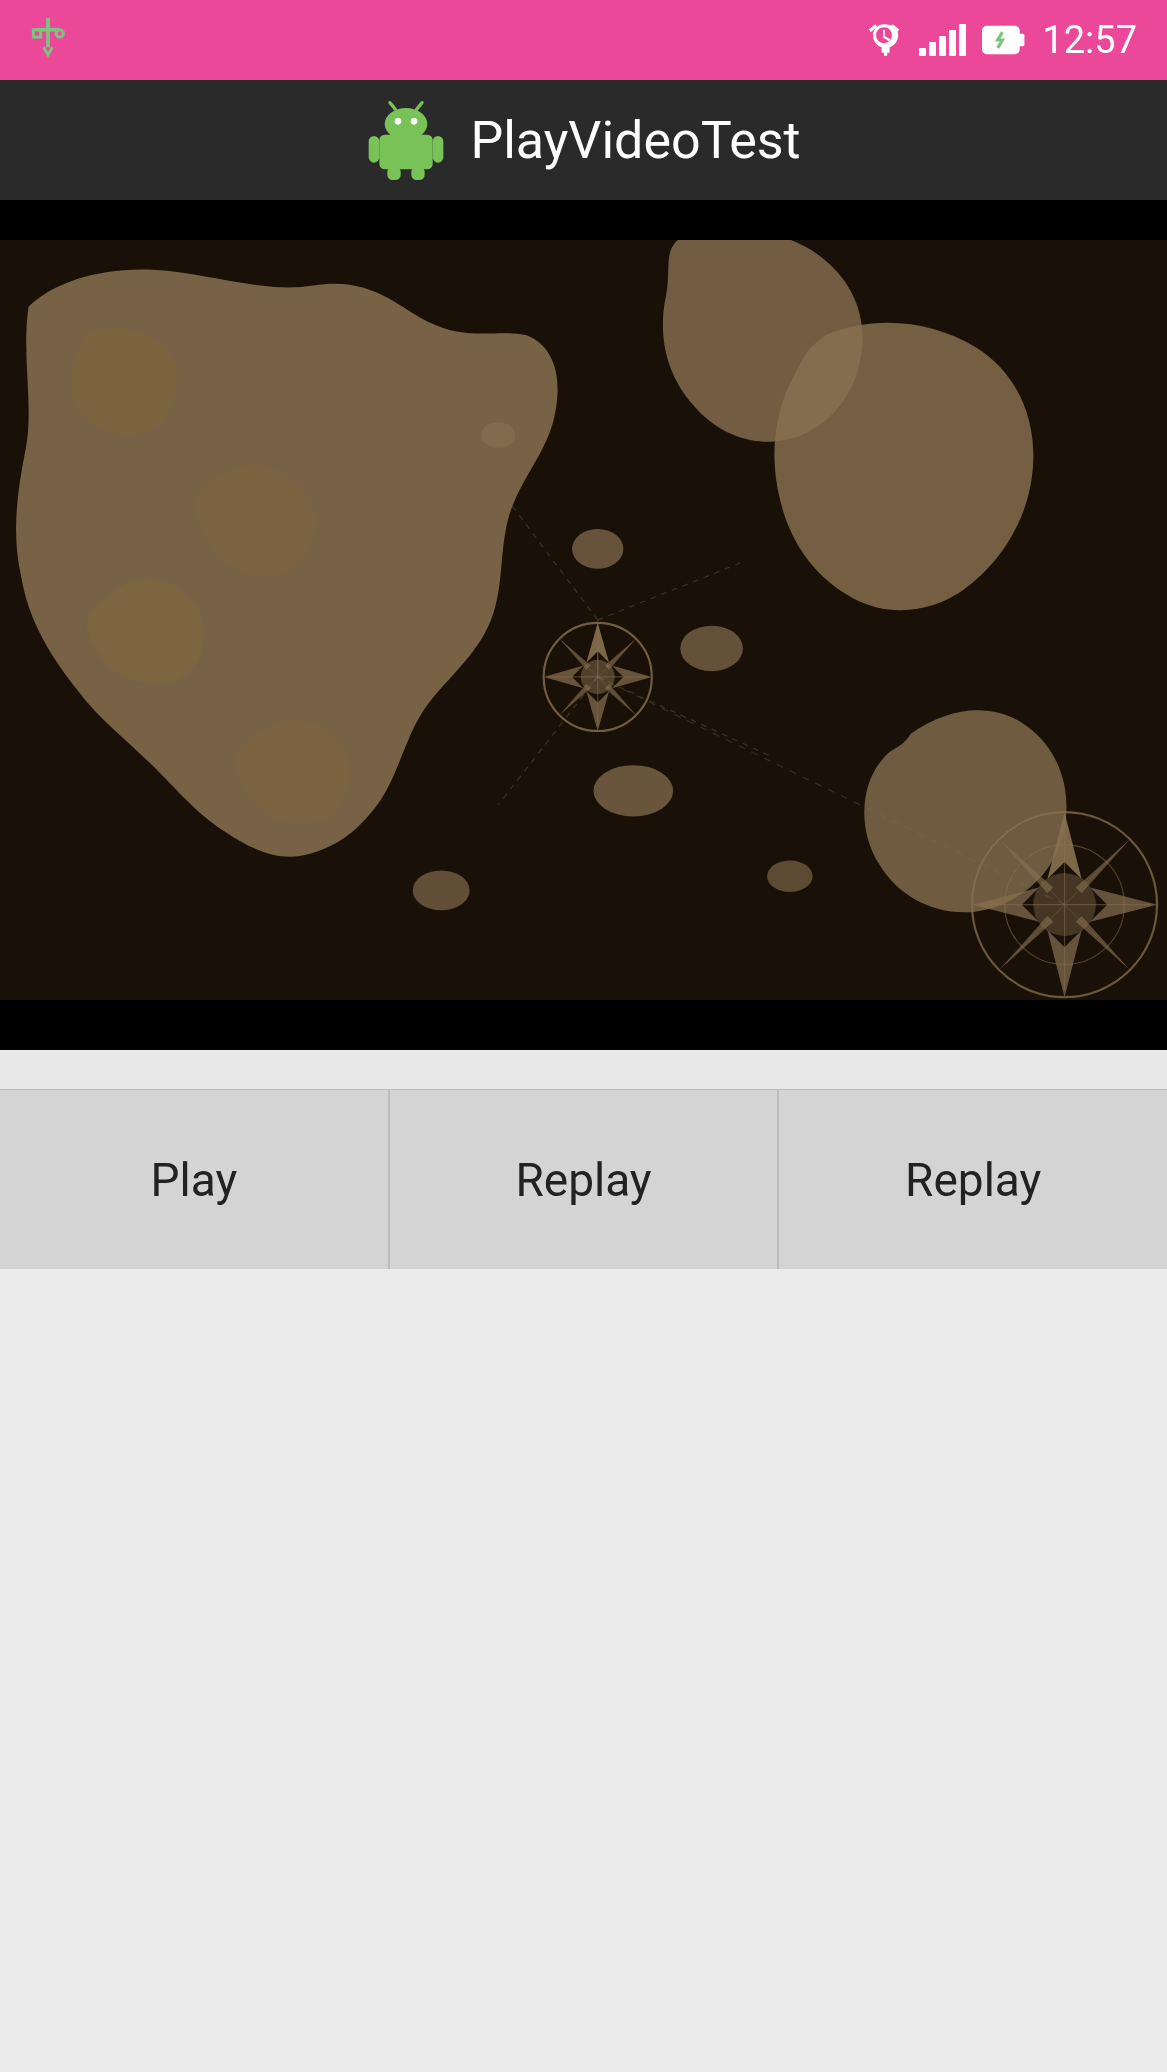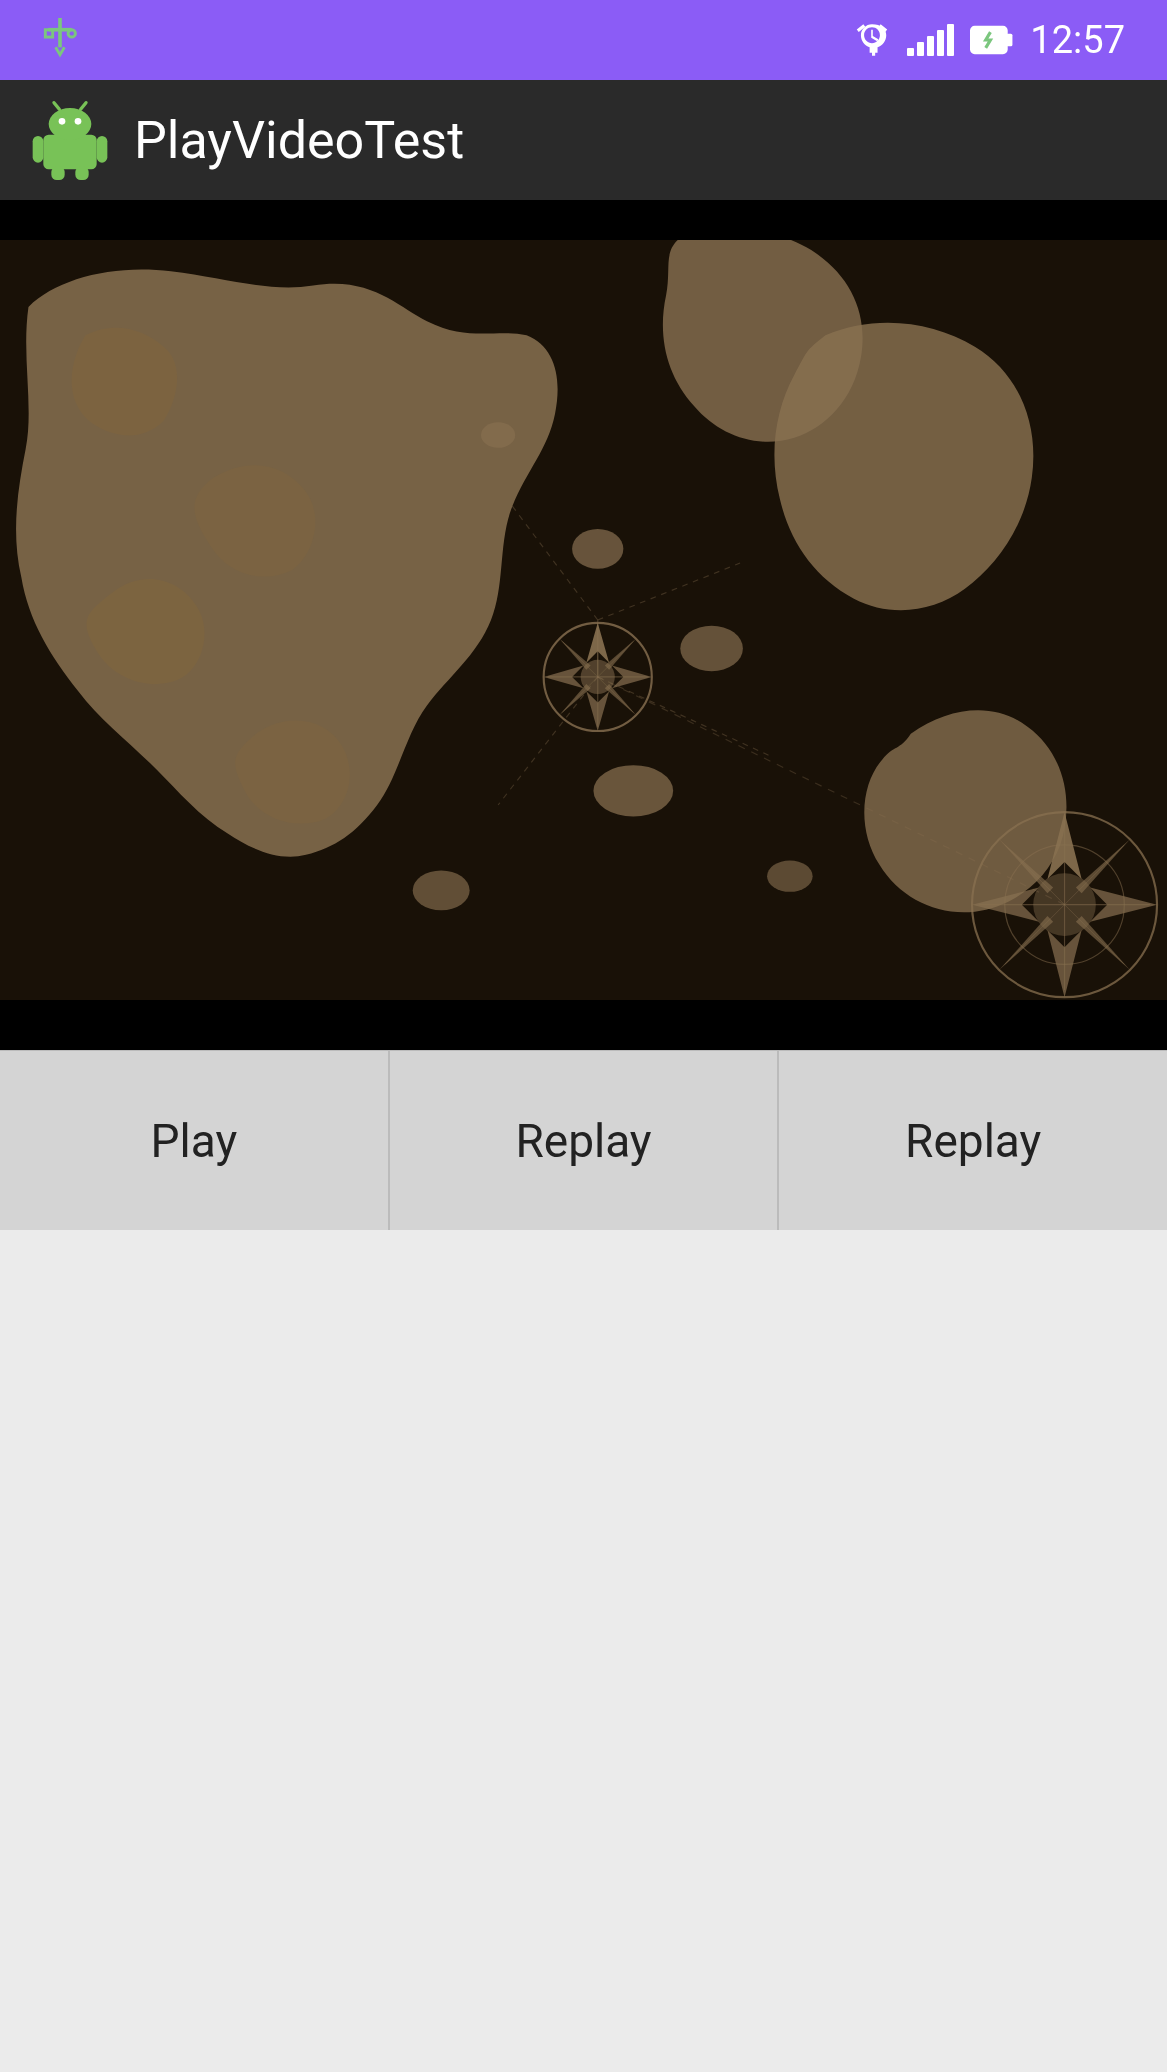--- a/index.html
+++ b/index.html
@@ -11,25 +11,25 @@
       font-family: 'Roboto', Arial, sans-serif;
       overflow: hidden;
       display: flex;
       flex-direction: column;
     }
 
     
     .status-bar {
       width: 100%;
       height: 80px;
-      background: #8b5cf6;
+      background: #ec4899;
       display: flex;
       align-items: center;
       justify-content: space-between;
-      padding: 0 42px;
+      padding: 0 30px;
       flex-shrink: 0;
     }
 
     .status-bar-left {
       display: flex;
       align-items: center;
     }
 
     .usb-icon {
       width: 36px;
@@ -64,20 +64,21 @@
     
     .title-bar {
       width: 100%;
       height: 120px;
       background: #2a2a2a;
       display: flex;
       align-items: center;
       padding: 0 30px;
       gap: 24px;
       flex-shrink: 0;
+      justify-content: center;
     }
 
     .android-logo {
       width: 80px;
       height: 80px;
     }
 
     .app-title {
       color: white;
       font-size: 52px;
@@ -112,20 +113,21 @@
 
     
     .button-row {
       width: 100%;
       height: 180px;
       background: #e0e0e0;
       display: flex;
       align-items: center;
       border-top: 1px solid #bbbbbb;
       flex-shrink: 0;
+      margin-top: 39px;
     }
 
     .video-button {
       flex: 1;
       height: 100%;
       background: #d4d4d4;
       border: none;
       border-right: 2px solid #bbbbbb;
       font-size: 46px;
       font-weight: 400;

